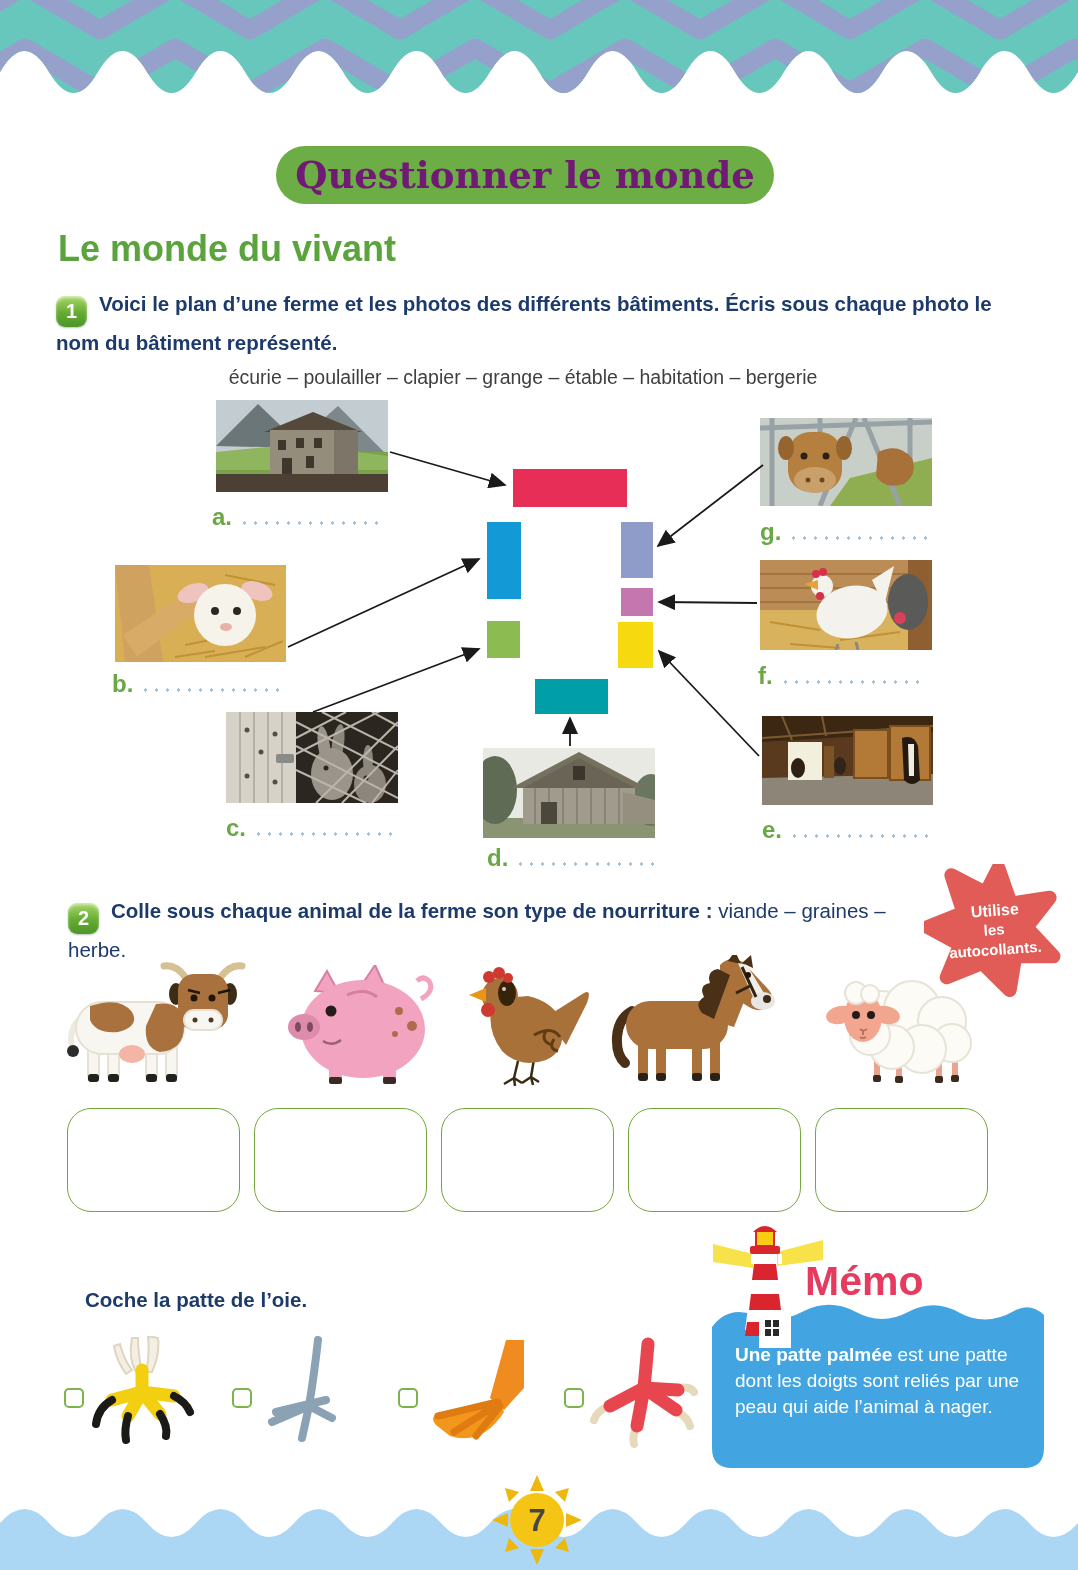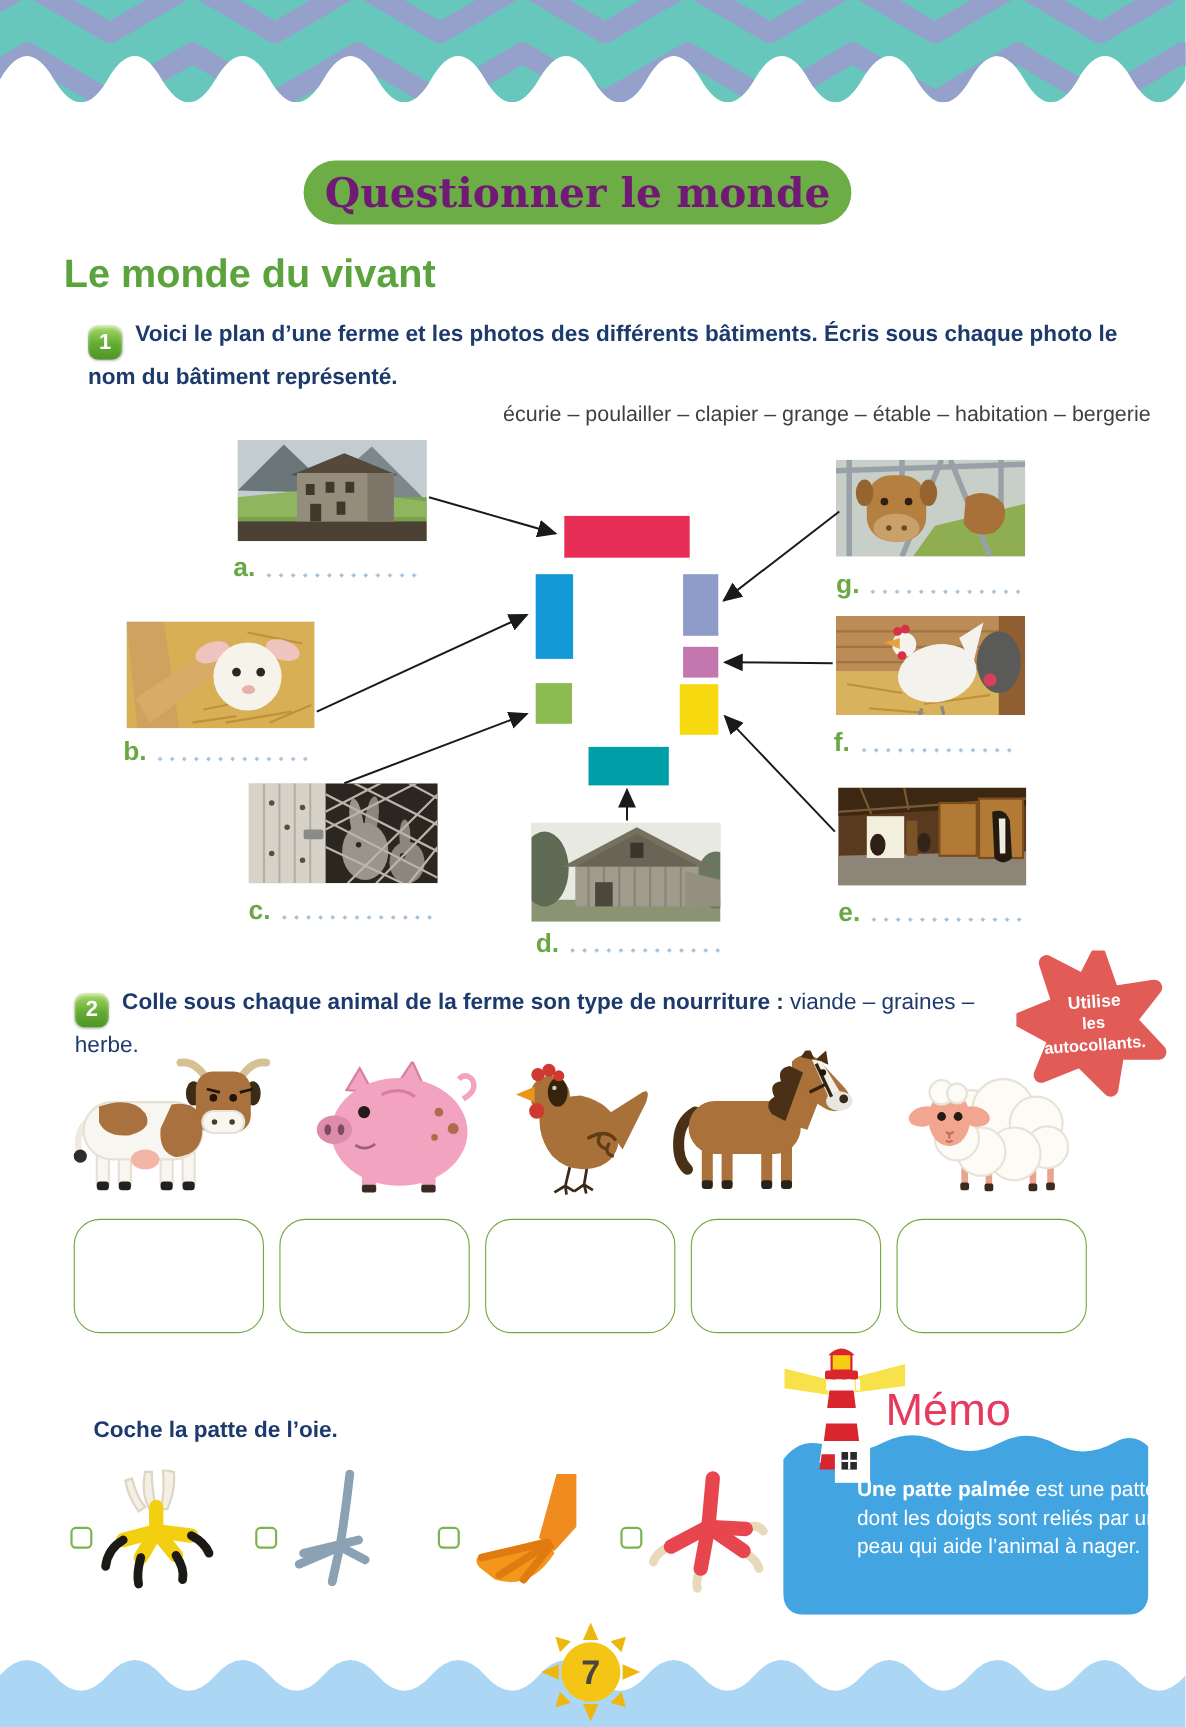--- a/index.html
+++ b/index.html
@@ -15,21 +15,21 @@
   .banner span{font-family:"DejaVu Serif",serif;font-weight:bold;color:#701a75;font-size:37px;line-height:58px;}
   .section-title{position:absolute;left:58px;top:228px;color:#5ba33c;font-weight:bold;font-size:36px;}
 
   
   .badge{display:inline-block;width:31px;height:31px;border-radius:9px;margin-right:12px;
          background:linear-gradient(180deg,#a8d86a 0%,#64ab33 55%,#4d9526 100%);
          box-shadow:inset 0 2px 3px rgba(255,255,255,.55), 0 1px 2px rgba(0,0,0,.25);
          color:#fff;font-weight:bold;font-size:20px;text-align:center;line-height:31px;vertical-align:-7px;}
   .ex-text{color:#1d3a6c;font-weight:bold;font-size:20.5px;line-height:1.6;}
   .ex-text .regular{font-weight:normal;}
-  .word-bank{position:absolute;left:0;top:366px;width:1046px;text-align:right;
+  .word-bank{position:absolute;left:0;top:366px;width:1046px;text-align:center;
              color:#3f3f3f;font-size:19.5px;}
 
   
   .photo{position:absolute;overflow:hidden;background:#ddd;}
   .photo svg{width:100%;height:100%;}
   .blk{position:absolute;}
   .ans{position:absolute;display:flex;align-items:flex-end;gap:7px;}
   .ans-letter{color:#6aa844;font-weight:bold;font-size:24px;line-height:1;}
   .dots{width:142px;height:6px;margin-bottom:3px;
         background-image:radial-gradient(circle,#a3c3dd 1.7px,transparent 1.8px);
@@ -38,23 +38,23 @@
   
   .boxes{position:absolute;left:67px;top:1108px;width:921px;height:104px;display:flex;justify-content:space-between;}
   .sticker-box{width:173px;height:104px;border:1.6px solid #74a63e;border-radius:24px;box-sizing:border-box;background:#fff;}
 
   
   .checkbox{width:20px;height:20px;border:2.5px solid #7cb34c;border-radius:5px;background:#fff;box-sizing:border-box;}
   .foot-group{position:absolute;display:flex;align-items:flex-start;}
   .foot-group .checkbox{margin-top:52px;}
 
   
-  .memo-title{position:absolute;left:100px;top:40px;color:#e73a5f;font-weight:normal;font-size:41px;
+  .memo-title{position:absolute;left:100px;top:40px;color:#e73a5f;font-weight:bold;font-size:41px;
       text-shadow:-3px 0 0 #fff,3px 0 0 #fff,0 -3px 0 #fff,0 3px 0 #fff,-2px -2px 0 #fff,2px 2px 0 #fff,-2px 2px 0 #fff,2px -2px 0 #fff;}
-  .memo-text{position:absolute;left:30px;top:124px;width:298px;color:#fff;font-size:19px;line-height:1.38;margin-left:44px;}
+  .memo-text{position:absolute;left:30px;top:124px;width:298px;color:#fff;font-size:19px;line-height:1.38;}
   .memo-text b{font-weight:bold;}
 
   .footer-band{position:absolute;left:0;bottom:0;width:1078px;height:85px;}
 </style>
 </head>
 <body>
 
 <div class="page">
 
   <svg class="header-band" viewBox="0 0 1078 120" preserveAspectRatio="none">
@@ -71,21 +71,21 @@
       </g>
     </g>
   </svg>
 
   <div class="banner">
     <span>Questionner le monde</span>
   </div>
 
   <div class="section-title">Le monde du vivant</div>
 
-  <div class="abs" style="left:80px;top:288px;width:940px;">
+  <div class="abs" style="left:56px;top:288px;width:940px;">
     <span class="badge">1</span><span class="ex-text">Voici le plan d’une ferme et les photos des différents bâtiments. Écris sous chaque photo le nom du bâtiment représenté.</span>
   </div>
   <div class="word-bank">écurie – poulailler – clapier – grange – étable – habitation – bergerie</div>
 
   <div class="photo" style="left:216px;top:400px;width:172px;height:92px;">
     <svg viewBox="0 0 172 92" preserveAspectRatio="none">
       <rect width="172" height="92" fill="#c3cdd1"></rect>
       <polygon points="0,46 42,4 88,48" fill="#6b7678"></polygon>
       <polygon points="70,52 122,6 172,56" fill="#7d888a"></polygon>
       <rect y="52" width="172" height="40" fill="#7aa24c"></rect>

